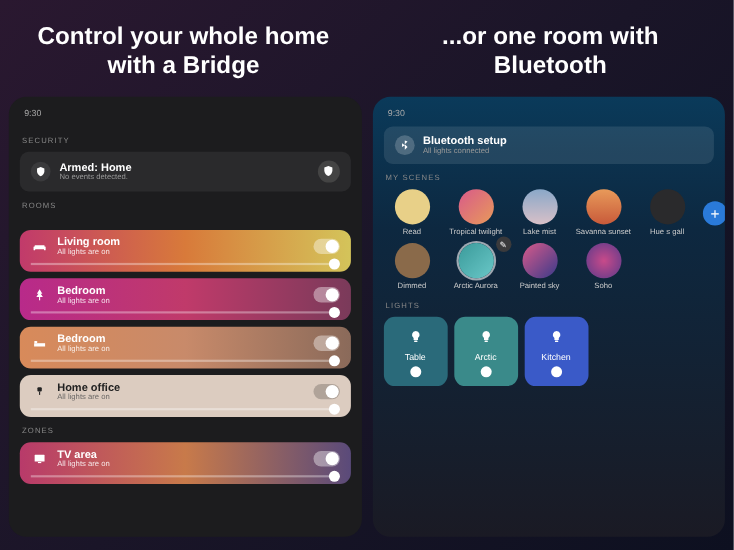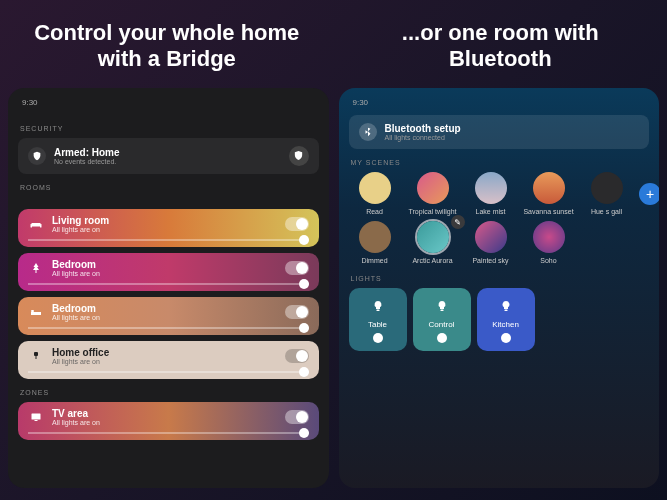--- a/index.html
+++ b/index.html
@@ -439,21 +439,21 @@
     <div class="light-label">Table</div>
     <div class="light-dot"></div>
   </div>
         <div class="light-card" style="background: rgb(58, 138, 138);">
     <div class="light-icon" style="color:#fff">
             <svg width="12" height="12" viewBox="0 0 24 24" fill="currentColor">
               <path d="M12 2a7 7 0 00-4 12.7V18h8v-3.3A7 7 0 0012 2z"></path>
               <rect x="9" y="19" width="6" height="3" rx="1"></rect>
             </svg>
           </div>
-    <div class="light-label">Control</div>
+    <div class="light-label">Arctic</div>
     <div class="light-dot"></div>
   </div>
         <div class="light-card" style="background: rgb(58, 90, 200);">
     <div class="light-icon" style="color:#fff">
             <svg width="12" height="12" viewBox="0 0 24 24" fill="currentColor">
               <path d="M12 2a7 7 0 00-4 12.7V18h8v-3.3A7 7 0 0012 2z"></path>
               <rect x="9" y="19" width="6" height="3" rx="1"></rect>
             </svg>
           </div>
     <div class="light-label">Kitchen</div>

